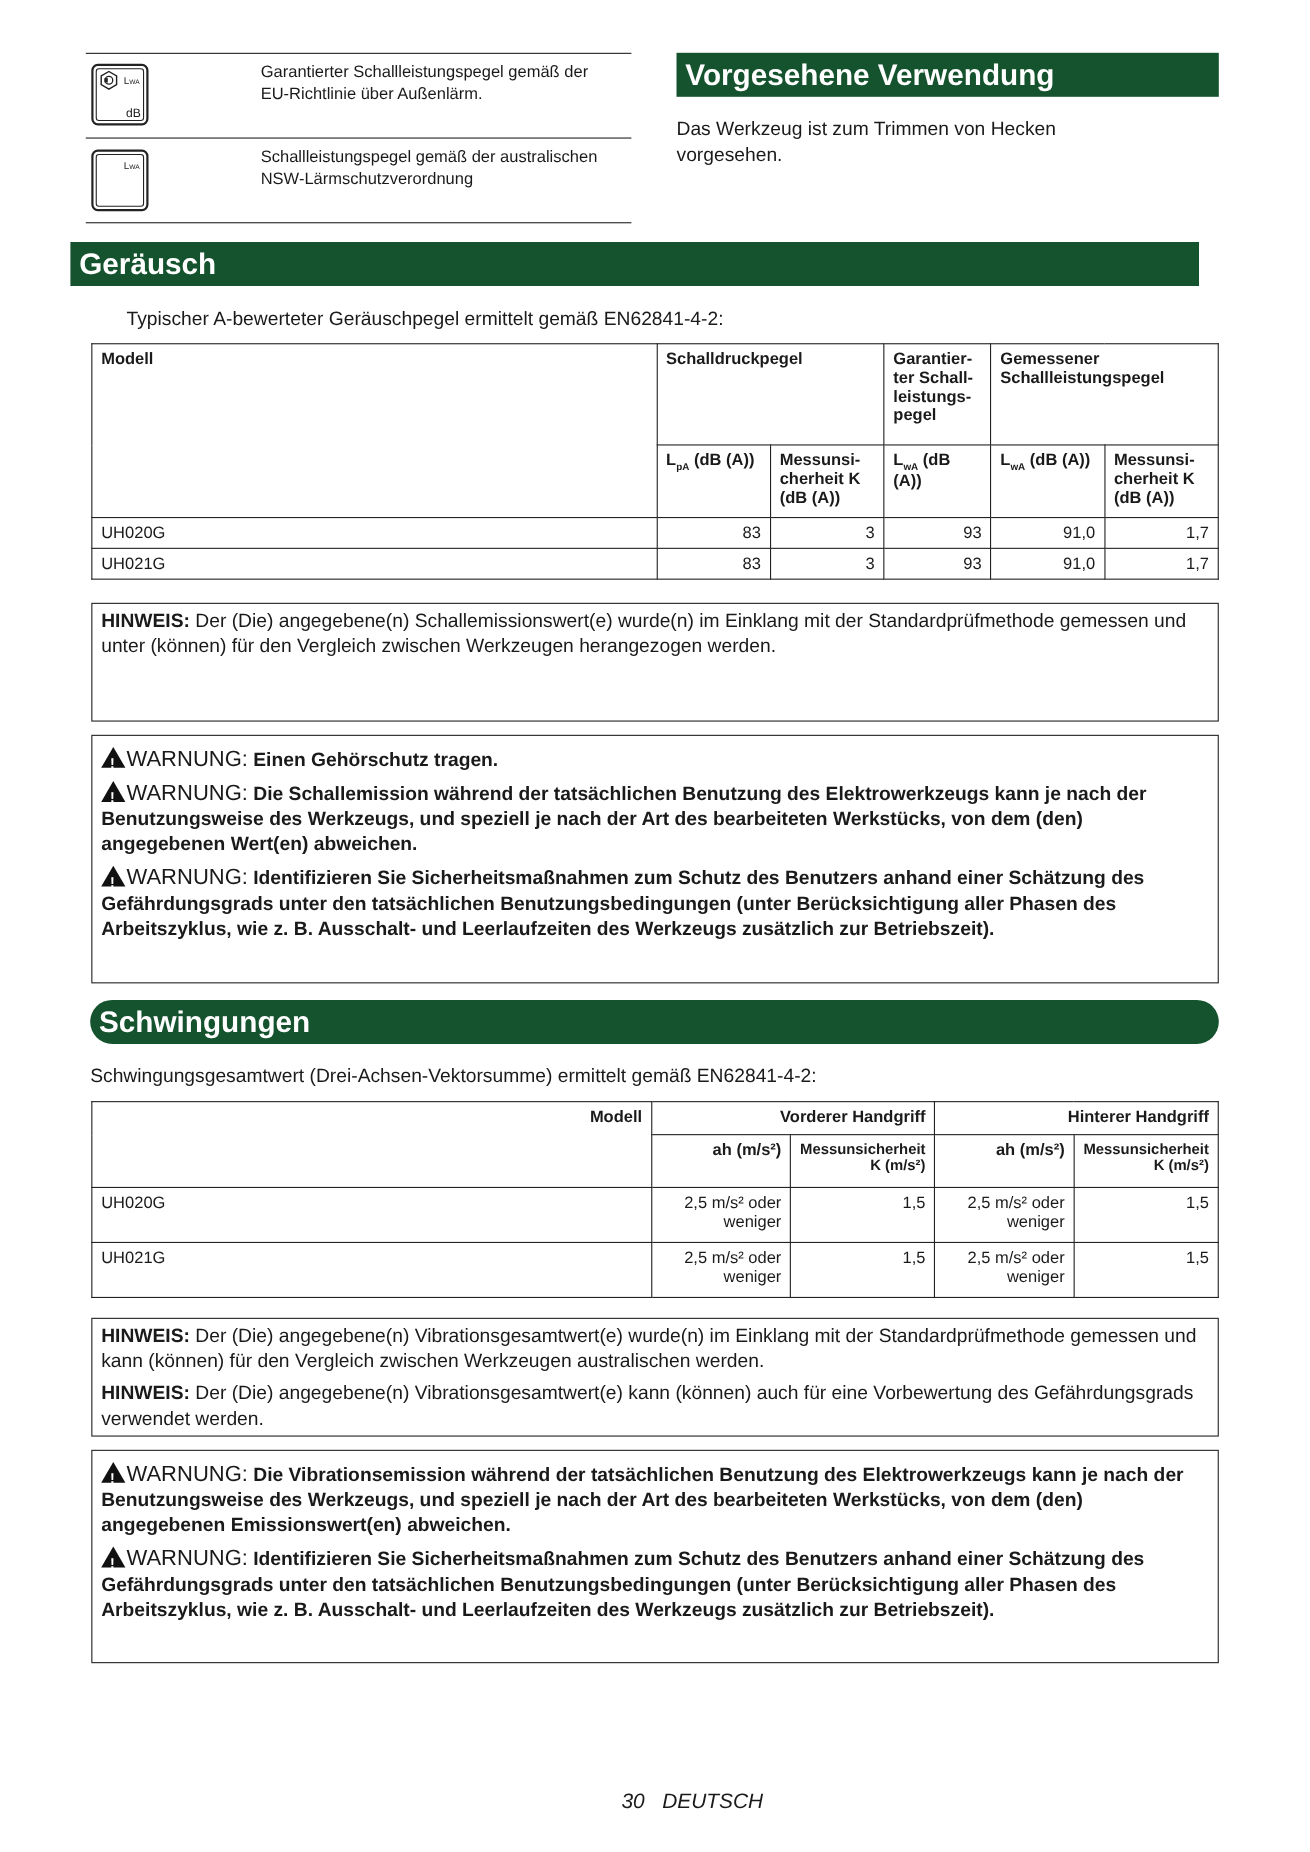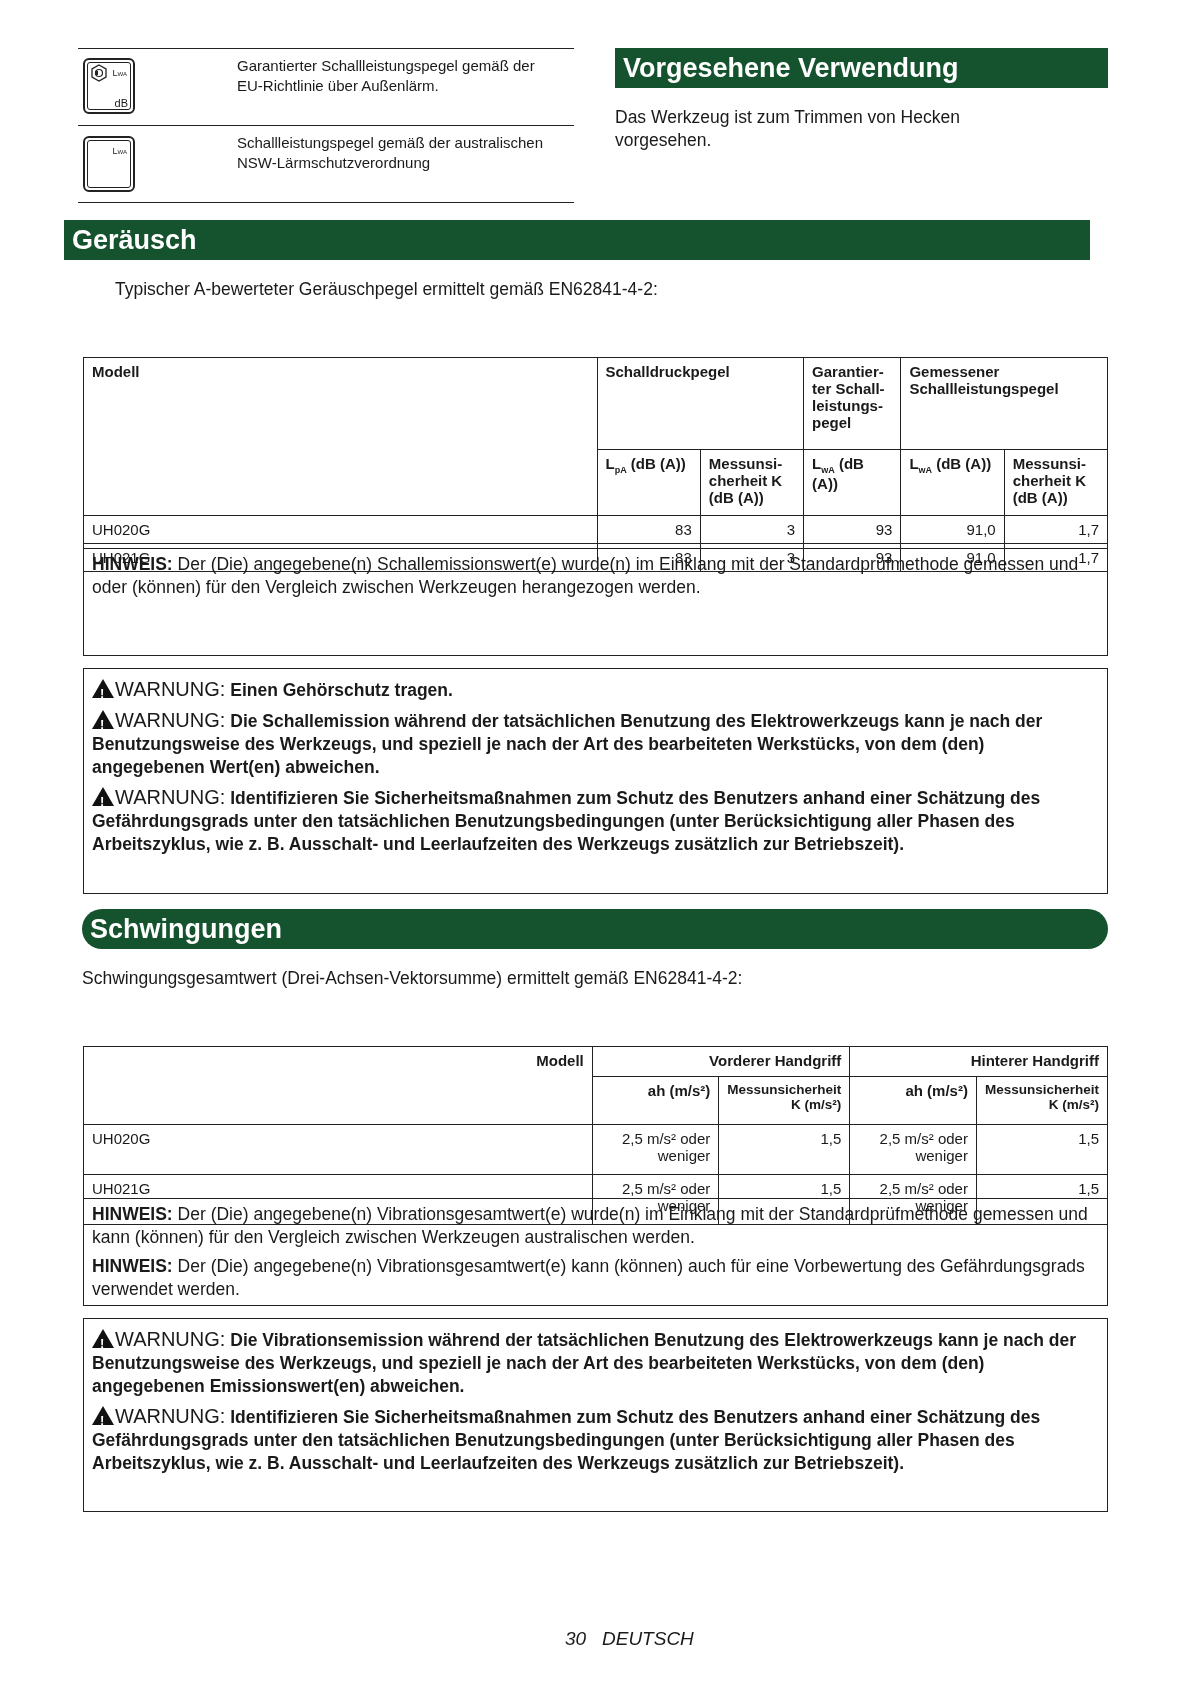--- a/index.html
+++ b/index.html
@@ -7,21 +7,21 @@
   .hr { position:absolute; height:1px; background:#222; }
   .icon-box { position:absolute; width:52px; height:56px; border:2px solid #222; border-radius:6px; box-sizing:border-box; }
   .icon-box .inner { position:absolute; left:2px; top:2px; right:2px; bottom:2px; border:1px solid #222; border-radius:3px; }
   .lwa { position:absolute; right:6px; top:8px; font-size:9px; }
   .lwa small { font-size:6px; }
   .db { position:absolute; right:5px; bottom:3px; font-size:11px; }
   .speaker { position:absolute; left:5px; top:4px; width:18px; height:18px; }
   .sym-text { position:absolute; font-size:15px; line-height:20px; }
   .section-bar { position:absolute; background:#14532d; color:#fff; font-weight:bold; font-size:27px; line-height:40px; padding-left:8px; box-sizing:border-box; }
   .body-text { position:absolute; font-size:17.5px; line-height:23px; }
-  table { border-collapse:collapse; position:absolute; font-size:15px;margin-top:45px; }
+  table { border-collapse:collapse; position:absolute; font-size:15px; }
   table td, table th { border:1.5px solid #222; vertical-align:top; padding:5px 8px; }
   th { font-weight:bold; text-align:left; }
   .c { text-align:right; }
   .box { position:absolute; border:1.5px solid #222; box-sizing:border-box; padding:4px 8px; }
   .note p { margin:0 0 6px 0; font-size:17.5px; line-height:23px; }
   .warn p { margin:0 0 6px 0; font-size:17.5px; line-height:23px; font-weight:bold; }
   .warn .wl { font-weight:normal; font-size:20px; }
   .tri { display:inline-block; width:0; height:0; border-left:11px solid transparent; border-right:11px solid transparent; border-bottom:19px solid #111; position:relative; top:2px; margin-right:1px; }
   .tri::after { content:"!"; position:absolute; left:-3px; top:3px; color:#fff; font-size:13px; font-weight:bold; }
   .footer { position:absolute; font-style:italic; font-size:19px; }
@@ -85,21 +85,21 @@
     <td class="c">83</td>
     <td class="c">3</td>
     <td class="c">93</td>
     <td class="c">91,0</td>
     <td class="c">1,7</td>
   </tr>
 </tbody>
   </table>
 
 <div class="box note" style="left:83px; top:548px; width:1025px; height:108px;">
-  <p><b>HINWEIS:</b><span> Der (Die) angegebene(n) Schallemissionswert(e) wurde(n) im Einklang mit der Standardprüfmethode gemessen und oder (können) für den Vergleich zwischen Werkzeugen herangezogen werden.</span></p>
+  <p><b>HINWEIS:</b><span> Der (Die) angegebene(n) Schallemissionswert(e) wurde(n) im Einklang mit der Standardprüfmethode gemessen und unter (können) für den Vergleich zwischen Werkzeugen herangezogen werden.</span></p>
 </div>
 
 <div class="box warn" style="left:83px; top:668px; width:1025px; height:226px; padding-top:8px;">
   <p><span class="tri"></span><span class="wl">WARNUNG:</span><span> Einen Gehörschutz tragen.</span></p>
   <p><span class="tri"></span><span class="wl">WARNUNG:</span><span> Die Schallemission während der tatsächlichen Benutzung des Elektrowerkzeugs kann je nach der Benutzungsweise des Werkzeugs, und speziell je nach der Art des bearbeiteten Werkstücks, von dem (den) angegebenen Wert(en) abweichen.</span></p>
   <p><span class="tri"></span><span class="wl">WARNUNG:</span><span> Identifizieren Sie Sicherheitsmaßnahmen zum Schutz des Benutzers anhand einer Schätzung des Gefährdungsgrads unter den tatsächlichen Benutzungsbedingungen (unter Berücksichtigung aller Phasen des Arbeitszyklus, wie z. B. Ausschalt- und Leerlaufzeiten des Werkzeugs zusätzlich zur Betriebszeit).</span></p>
 </div>
 
 <div class="section-bar" style="left:82px; top:909px; width:1026px;border-radius:20px;">Schwingungen</div>
 <div class="body-text" style="left:82px; top:967px;">Schwingungsgesamtwert (Drei-Achsen-Vektorsumme) ermittelt gemäß EN62841-4-2:</div>

